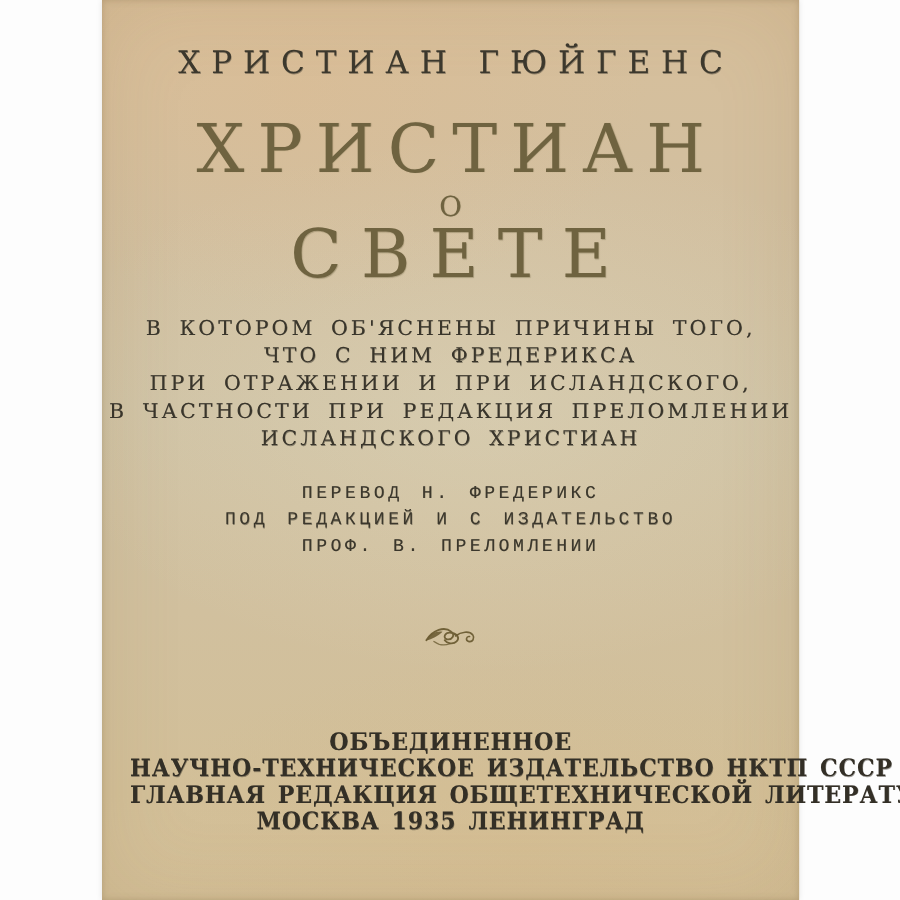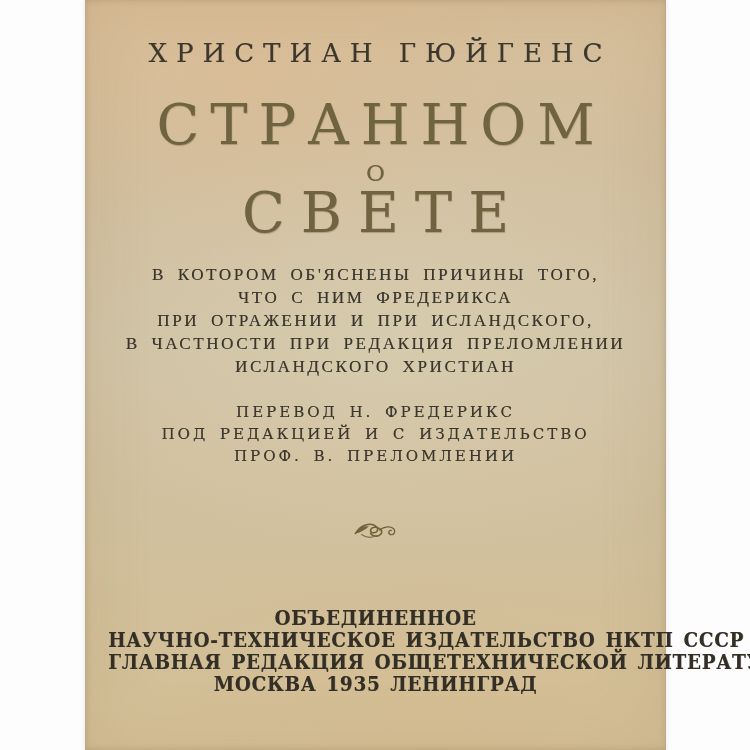--- a/index.html
+++ b/index.html
@@ -66,30 +66,30 @@
   }
   .title-2 { top: 180px; letter-spacing: 16px; text-indent: 16px; }
   .subtitle {
     top: 263px;
     font-size: 17px;
     line-height: 23px;
     letter-spacing: 2.6px;
     word-spacing: 5px;
     color: #39352b;
     text-shadow: 0.35px 0.35px 0.4px rgba(57,53,43,0.5);
-    font-family: Liberation Serif, serif;
   }
   .translator {
     top: 401px;
     font-size: 15px;
     line-height: 22px;
     letter-spacing: 3px;
     word-spacing: 4px;
     color: #3b372c;
     text-shadow: 0.3px 0.3px 0.4px rgba(59,55,44,0.5);
+    font-family: Liberation Mono, monospace;
   }
   .ornament {
     top: 516px;
     height: 30px;
   }
   .ornament svg { display: inline-block; }
   .publisher {
     top: 607px;
     font-size: 20px;
     line-height: 22px;
@@ -103,21 +103,21 @@
   }
 </style>
 </head>
 <body>
 
 <div class="photo">
   <div class="page">
 
     <div class="tblock author">ХРИСТИАН ГЮЙГЕНС</div>
 
-    <div class="tblock title-big title-1">СТРАННОМ</div>
+    <div class="tblock title-big title-1">ХРИСТИАН</div>
 
     <div class="tblock title-o">О</div>
 
     <div class="tblock title-big title-2">СВЕТЕ</div>
 
     <div class="tblock subtitle">
       <div>В КОТОРОМ ОБ'ЯСНЕНЫ ПРИЧИНЫ ТОГО,</div>
       <div>ЧТО С НИМ ФРЕДЕРИКСА</div>
       <div>ПРИ ОТРАЖЕНИИ И ПРИ ИСЛАНДСКОГО,</div>
       <div>В ЧАСТНОСТИ ПРИ РЕДАКЦИЯ ПРЕЛОМЛЕНИИ</div>

